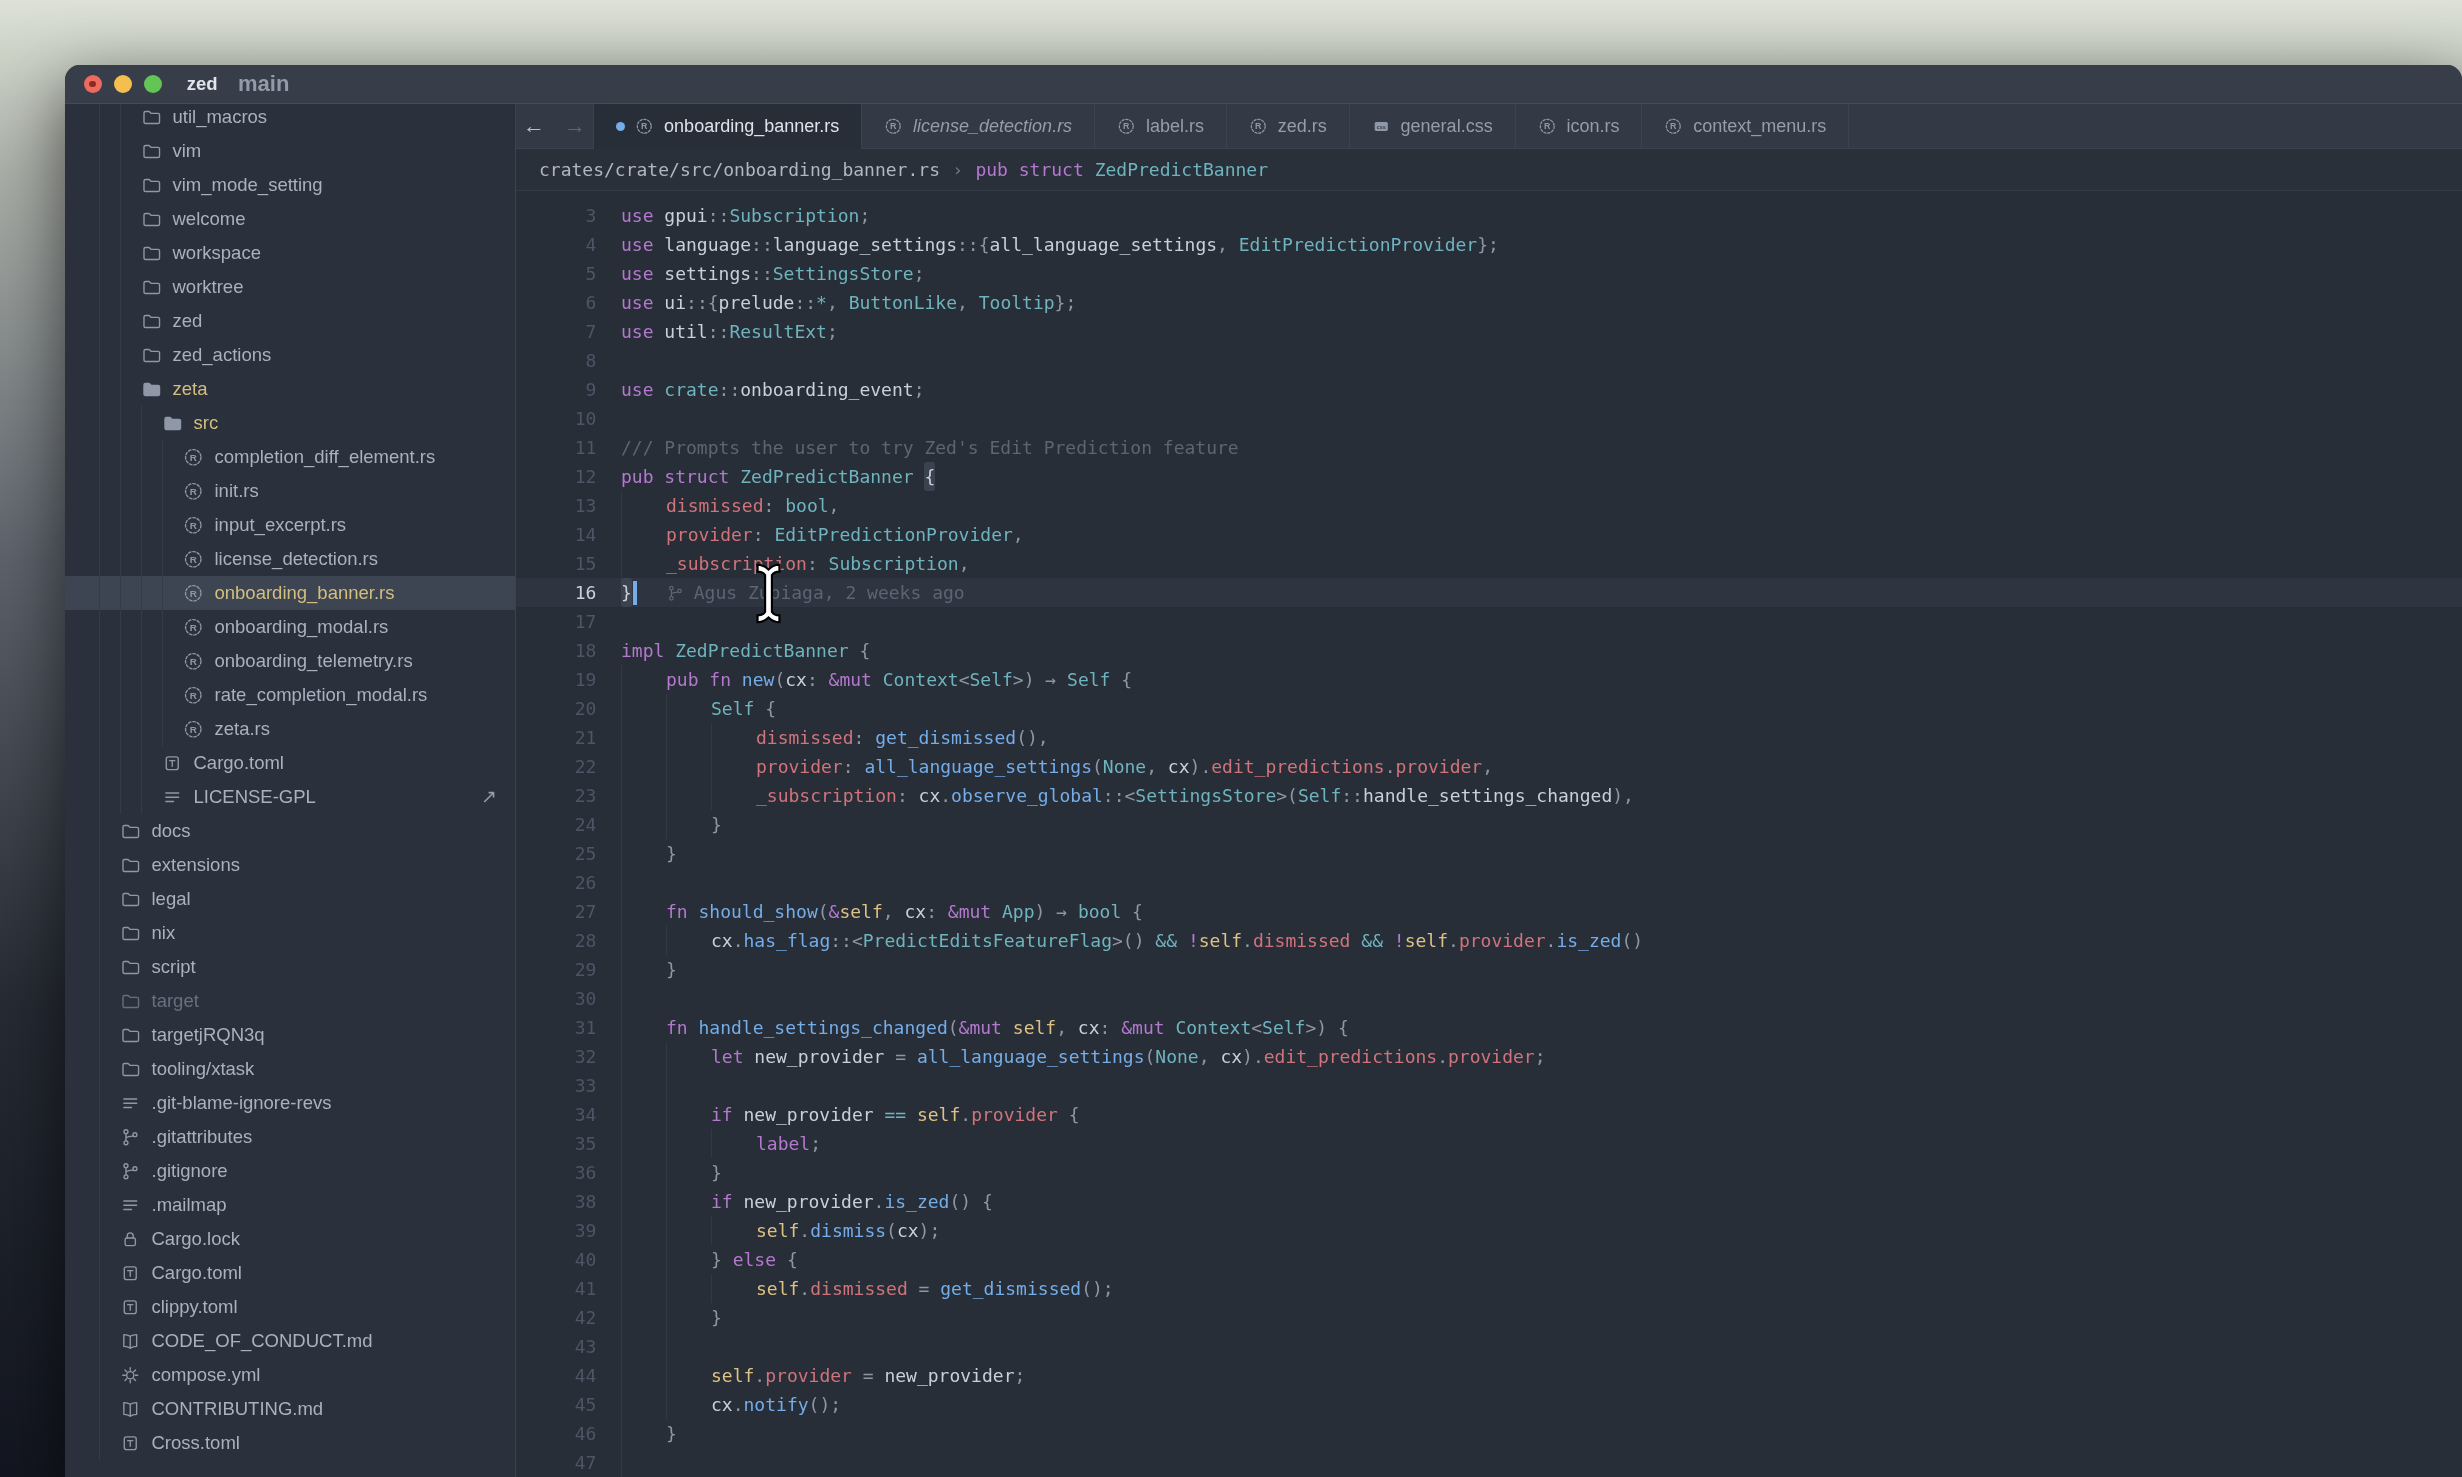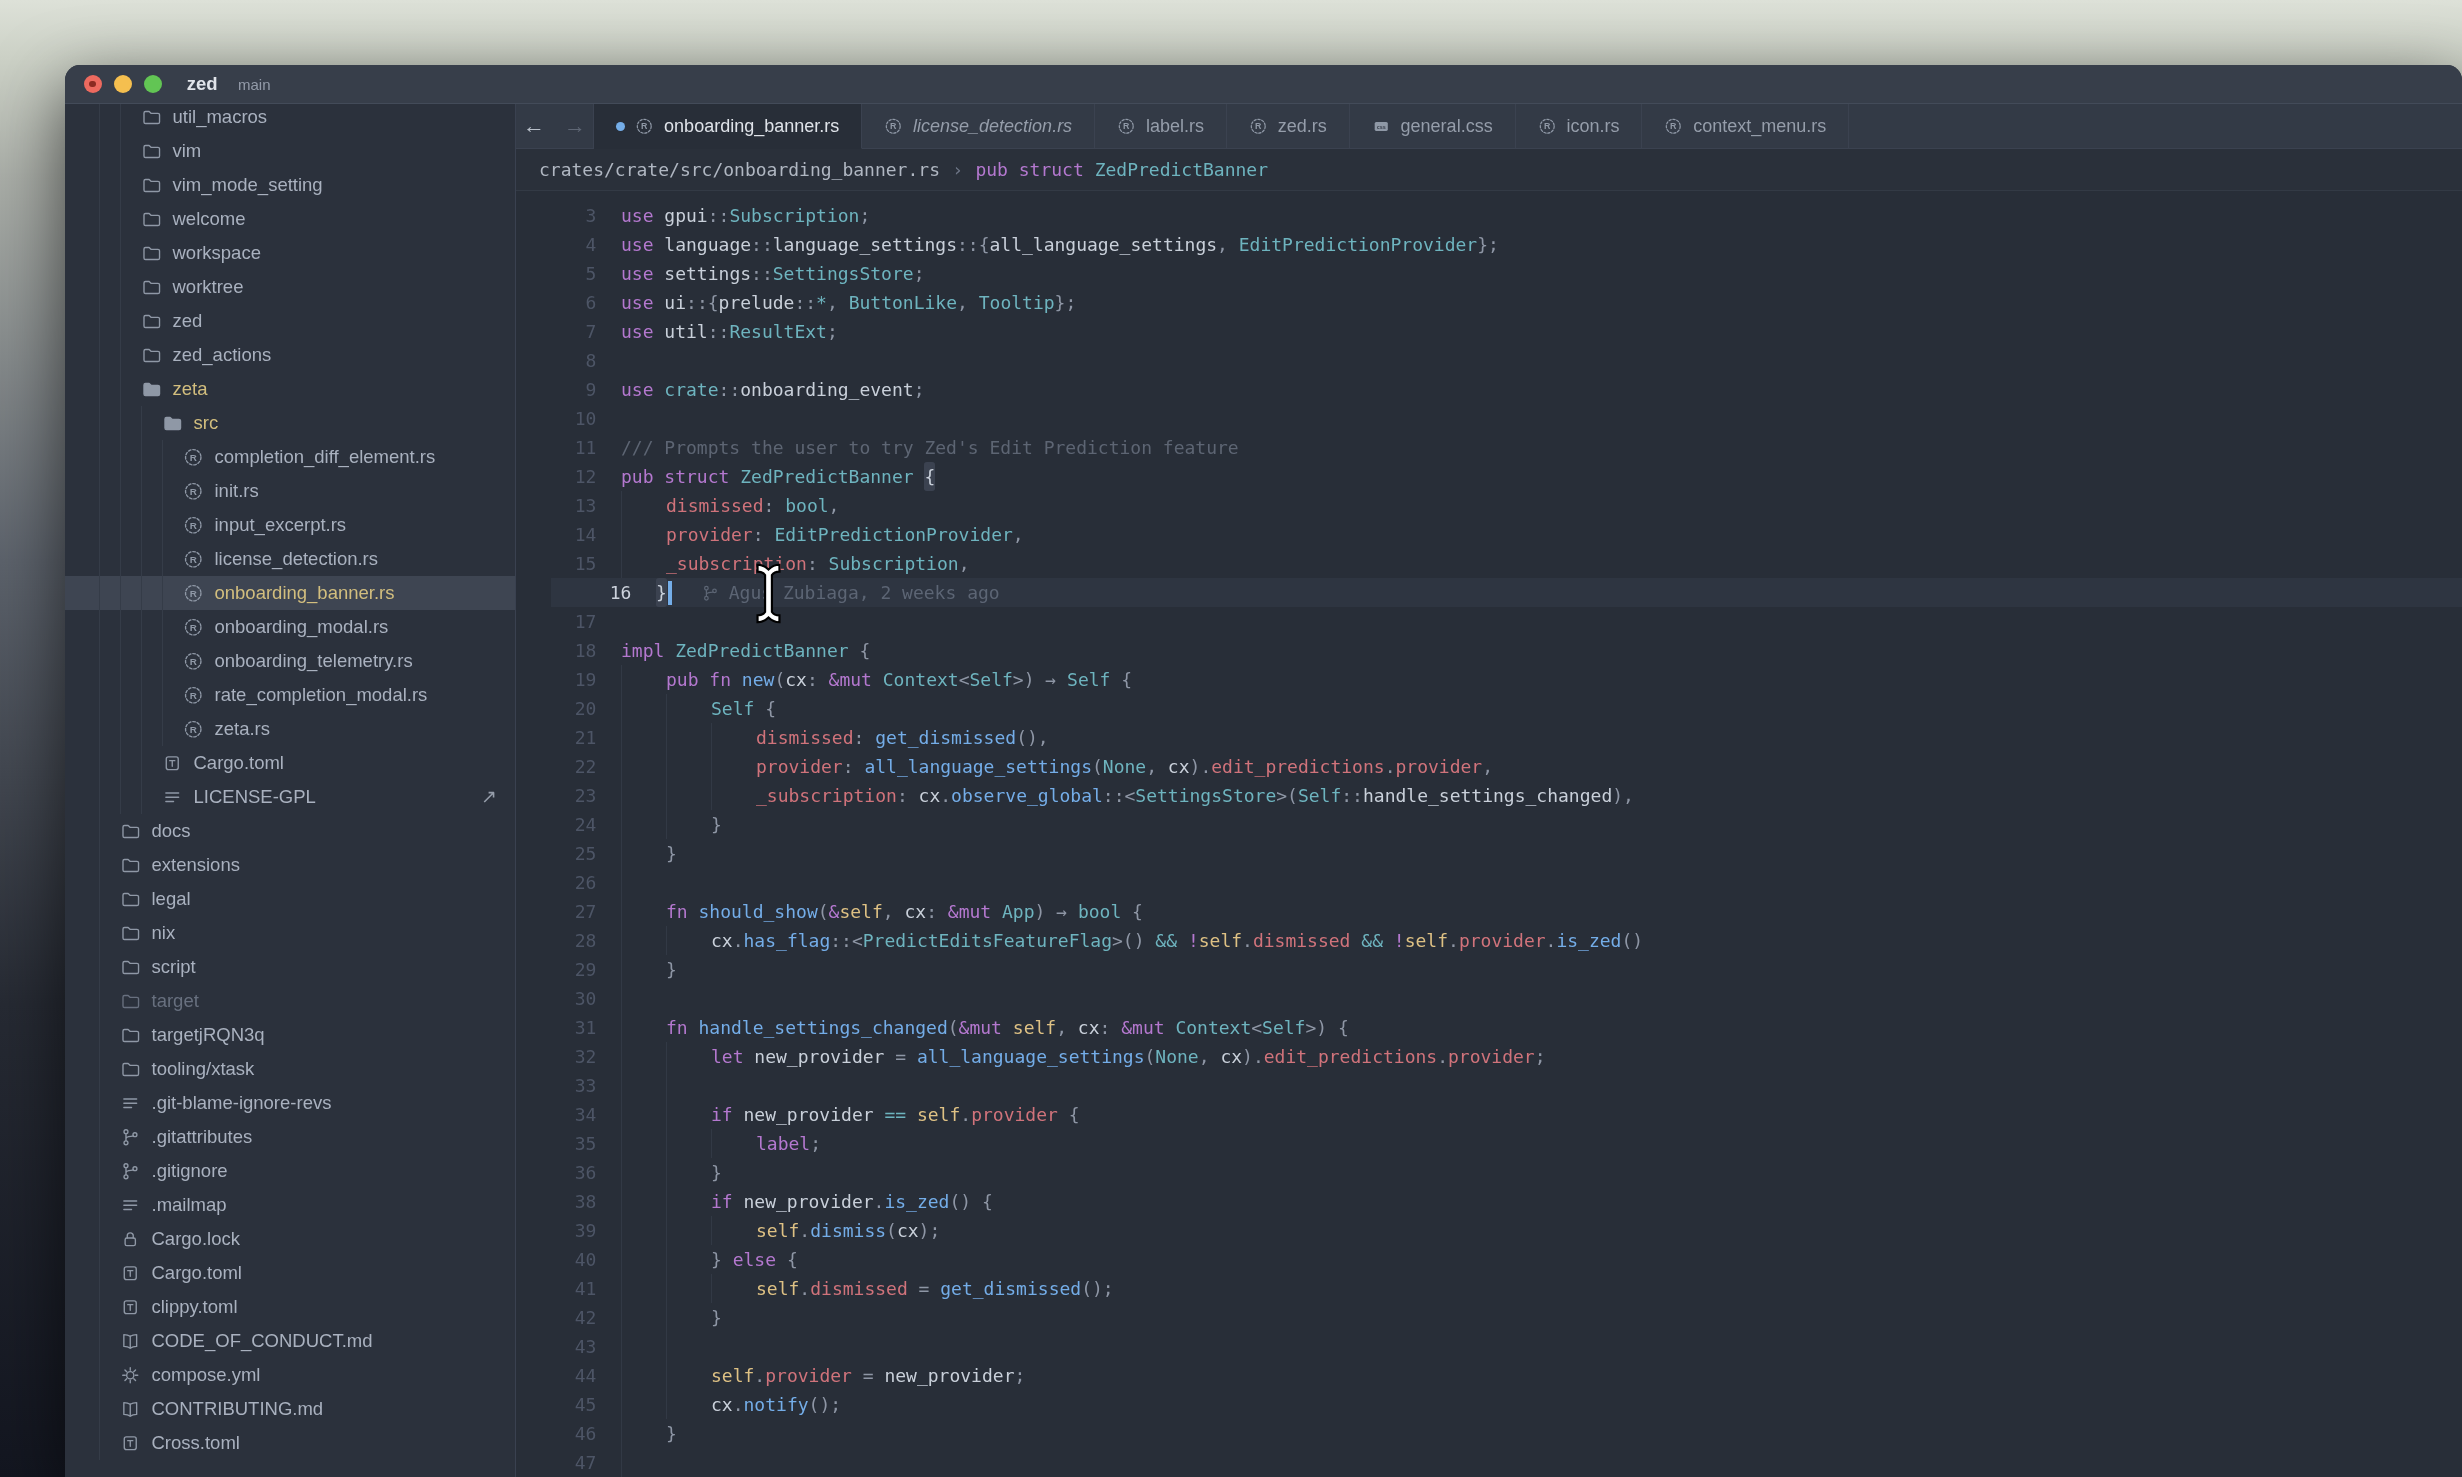--- a/index.html
+++ b/index.html
@@ -10,21 +10,21 @@
     background:#282e38;box-shadow:0 20.5px 68px rgba(0,0,0,.6);overflow:hidden;display:flex;flex-direction:column;}
   
   .titlebar{height:38px;background:#373e4a;border-bottom:1.4px solid #434b59;display:flex;align-items:center;flex:0 0 auto;}
   .lights{display:flex;gap:12.3px;padding-left:18.5px;align-items:center;}
   .light{width:18px;height:18px;border-radius:50%;position:relative;}
   .light.red{background:#ed6a5f;}
   .light.red::after{content:"";position:absolute;left:5.5px;top:5.5px;width:6.8px;height:6.8px;border-radius:50%;background:#8c2b22;}
   .light.yellow{background:#f5bf4f;}
   .light.green{background:#62c554;}
   .title-text{margin-left:24.6px;font-size:18.5px;color:#e1e4ea;font-weight:700;}
-  .branch{margin-left:20.5px;font-size:15px;color:#939ba9;font-weight:400;}
+  .branch{margin-left:20.5px;font-size:22px;color:#939ba9;font-weight:700;}
   
   .main{flex:1;display:flex;min-height:0;}
   .sidebar{width:450px;background:#2b313c;border-right:1.4px solid #3a4150;overflow:hidden;flex:0 0 auto;}
   .sb-list{margin-top:-4.1px;}
   .sb-row{height:34px;display:flex;align-items:center;padding-left:34px;font-size:18.5px;color:#a9b1bf;}
   .sb-ind{flex:0 0 20px;align-self:stretch;border-left:1.4px solid #353c48;}
   .sb-icon{width:20.5px;height:20.5px;margin-right:11px;color:#8f98a6;flex:0 0 auto;}
   .sb-icon svg{width:100%;height:100%;display:block;}
   .sb-label{white-space:pre;}
   .sb-row.selected{background:#3e4552;}
@@ -47,21 +47,21 @@
   .tab .ticon svg{width:100%;height:100%;display:block;}
   .tab-filler{flex:1;border-bottom:1.4px solid #3b4250;}
   .breadcrumb{height:41px;background:#2a303a;border-bottom:1.4px solid #333a45;display:flex;align-items:center;
     padding-left:23px;font-family:"DejaVu Sans Mono",monospace;font-size:18px;color:#b0b7c2;gap:12.3px;flex:0 0 auto;}
   .bc-sep{color:#6d7586;}
   .bc-kw{color:#b478cf;}
   .bc-type{color:#6eb4bf;}
   
   .code{flex:1;padding-top:10.3px;font-family:"DejaVu Sans Mono",monospace;font-size:18px;overflow:hidden;}
   .cl{height:29px;line-height:29px;display:flex;white-space:pre;}
-  .cl.cur{background:#2e3541;margin-left:35px;}
+  .cl.cur{background:#2e3541;}
   .gut{flex:0 0 105px;box-sizing:border-box;text-align:right;color:#4d5566;padding-right:24.6px;}
   .cl.cur .gut{color:#ccd2dc;}
   .cind{flex:0 0 44px;border-left:1.4px solid #323945;align-self:stretch;}
   .caret{width:3.4px;background:#74ade8;height:24.6px;align-self:center;margin-left:1.4px;flex:0 0 auto;}
   .blame{color:#5c6574;margin-left:29px;display:flex;align-items:center;gap:9.6px;}
   .blame svg{width:18.5px;height:18.5px;display:block;}
   .tok-k{color:#b478cf;}
   .tok-t{color:#6eb4bf;}
   .tok-f{color:#d0737b;}
   .tok-fn{color:#74ade8;}

